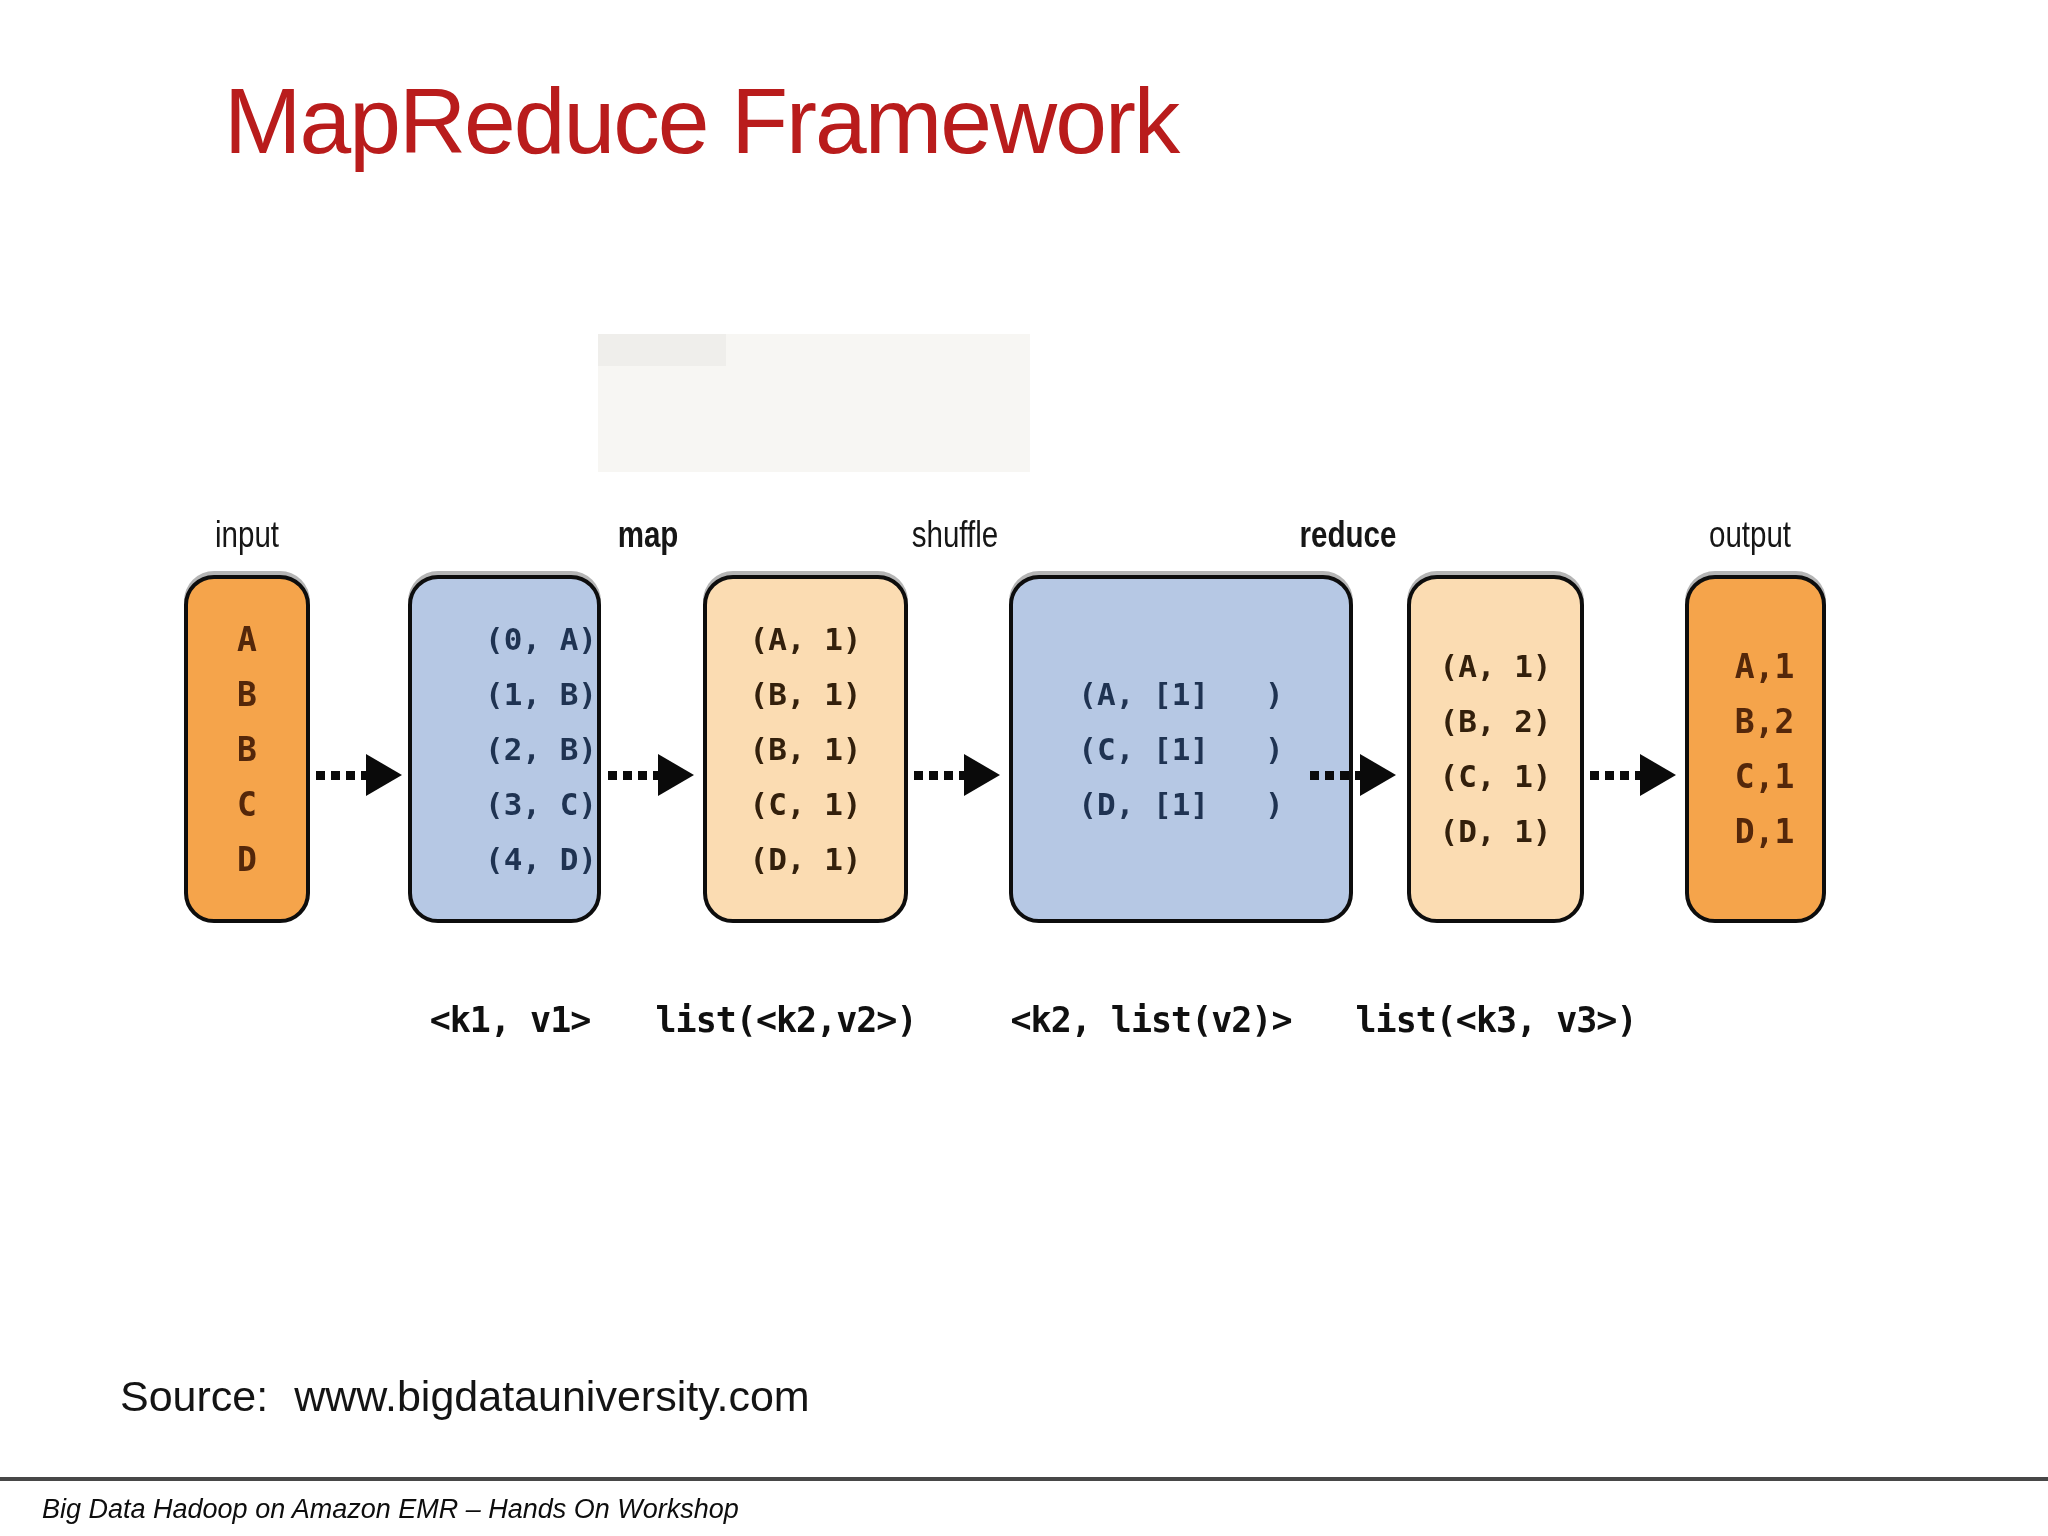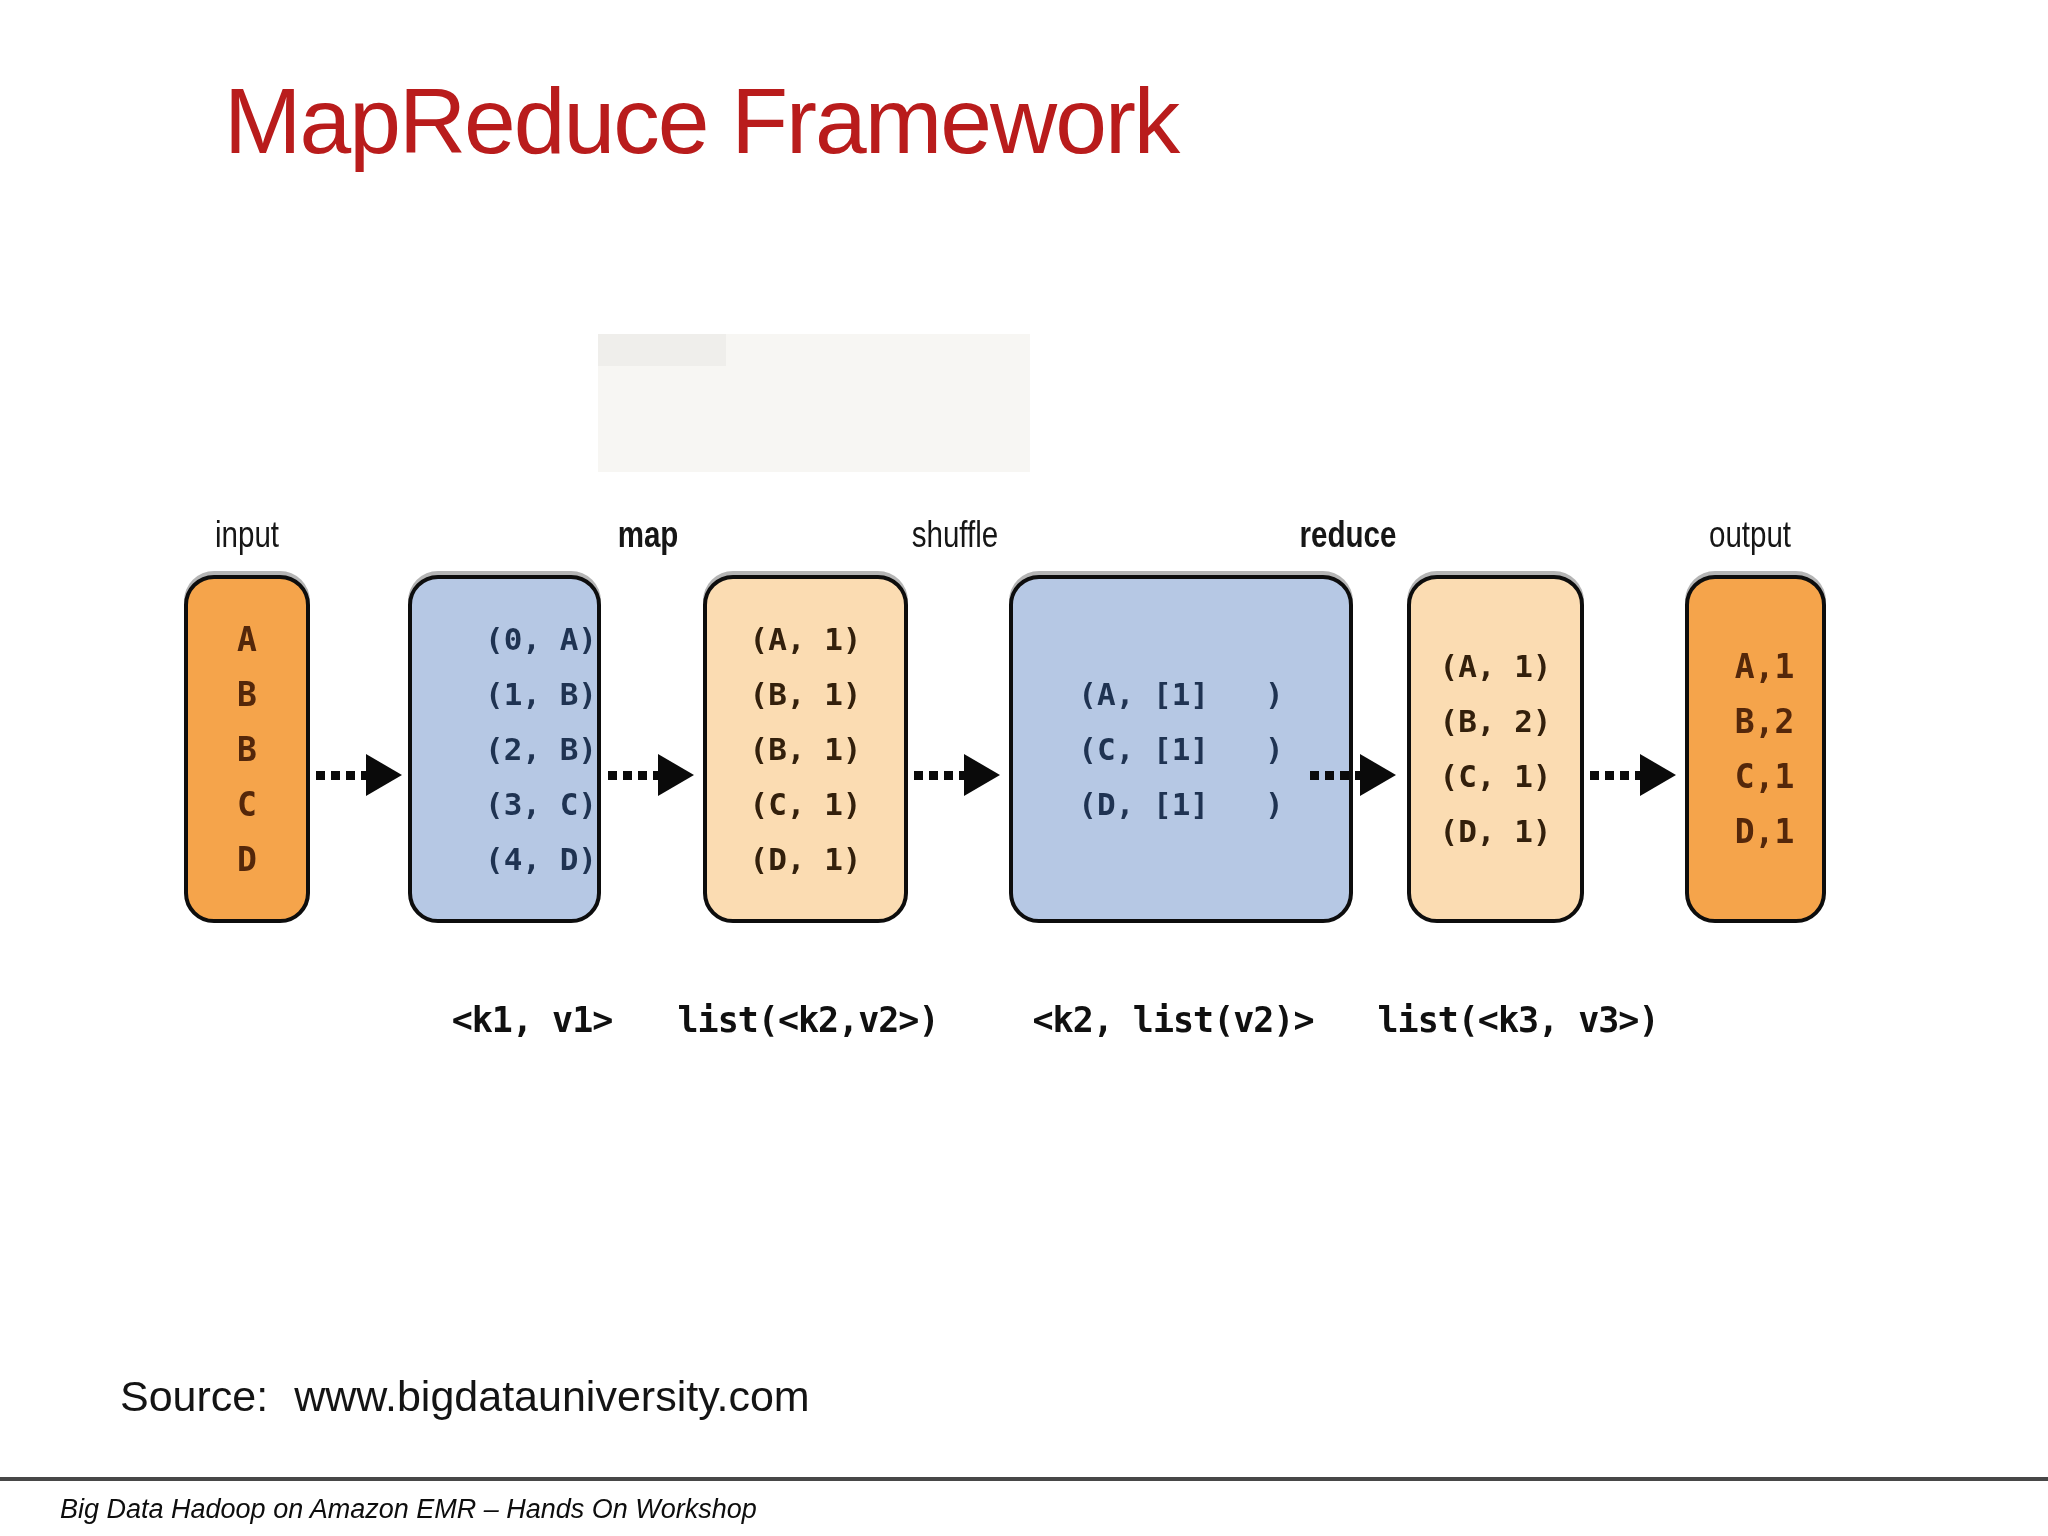--- a/index.html
+++ b/index.html
@@ -55,36 +55,36 @@
   .arrow .head {
     width:0; height:0;
     border-top:21px solid transparent; border-bottom:21px solid transparent;
     border-left:36px solid var(--arrow);
   }
 
   
   .sig {
     position:absolute; top:1000px; transform:translateX(-50%);
     font-family:"DejaVu Sans Mono", monospace; font-weight:bold; font-size:35px;
-    letter-spacing:-1px; color:#101010; white-space:pre;margin-left:22px;
+    letter-spacing:-1px; color:#101010; white-space:pre;
   }
 
   
   .source {
     position:absolute; left:120px; top:1372px; font-size:43px; color:#141414;
     white-space:nowrap;
   }
   .source .gap { display:inline-block; width:26px; }
 
   
   .footer-rule {
     position:absolute; left:0; top:1477px; width:2048px; height:4px; background:var(--rule);
   }
   .footer-left {
-    position:absolute; left:60px; top:1494px; font-size:27px; font-style:italic; color:#0d0d0d;
+    position:absolute; left:42px; top:1494px; font-size:27px; font-style:italic; color:#0d0d0d;
     white-space:pre;
   }
   .footer-right {
     position:absolute; right:36px; top:1494px; font-size:27px; font-style:italic; color:#0d0d0d;
     white-space:pre;
   }
 </style>
 </head>
 <body>
 

